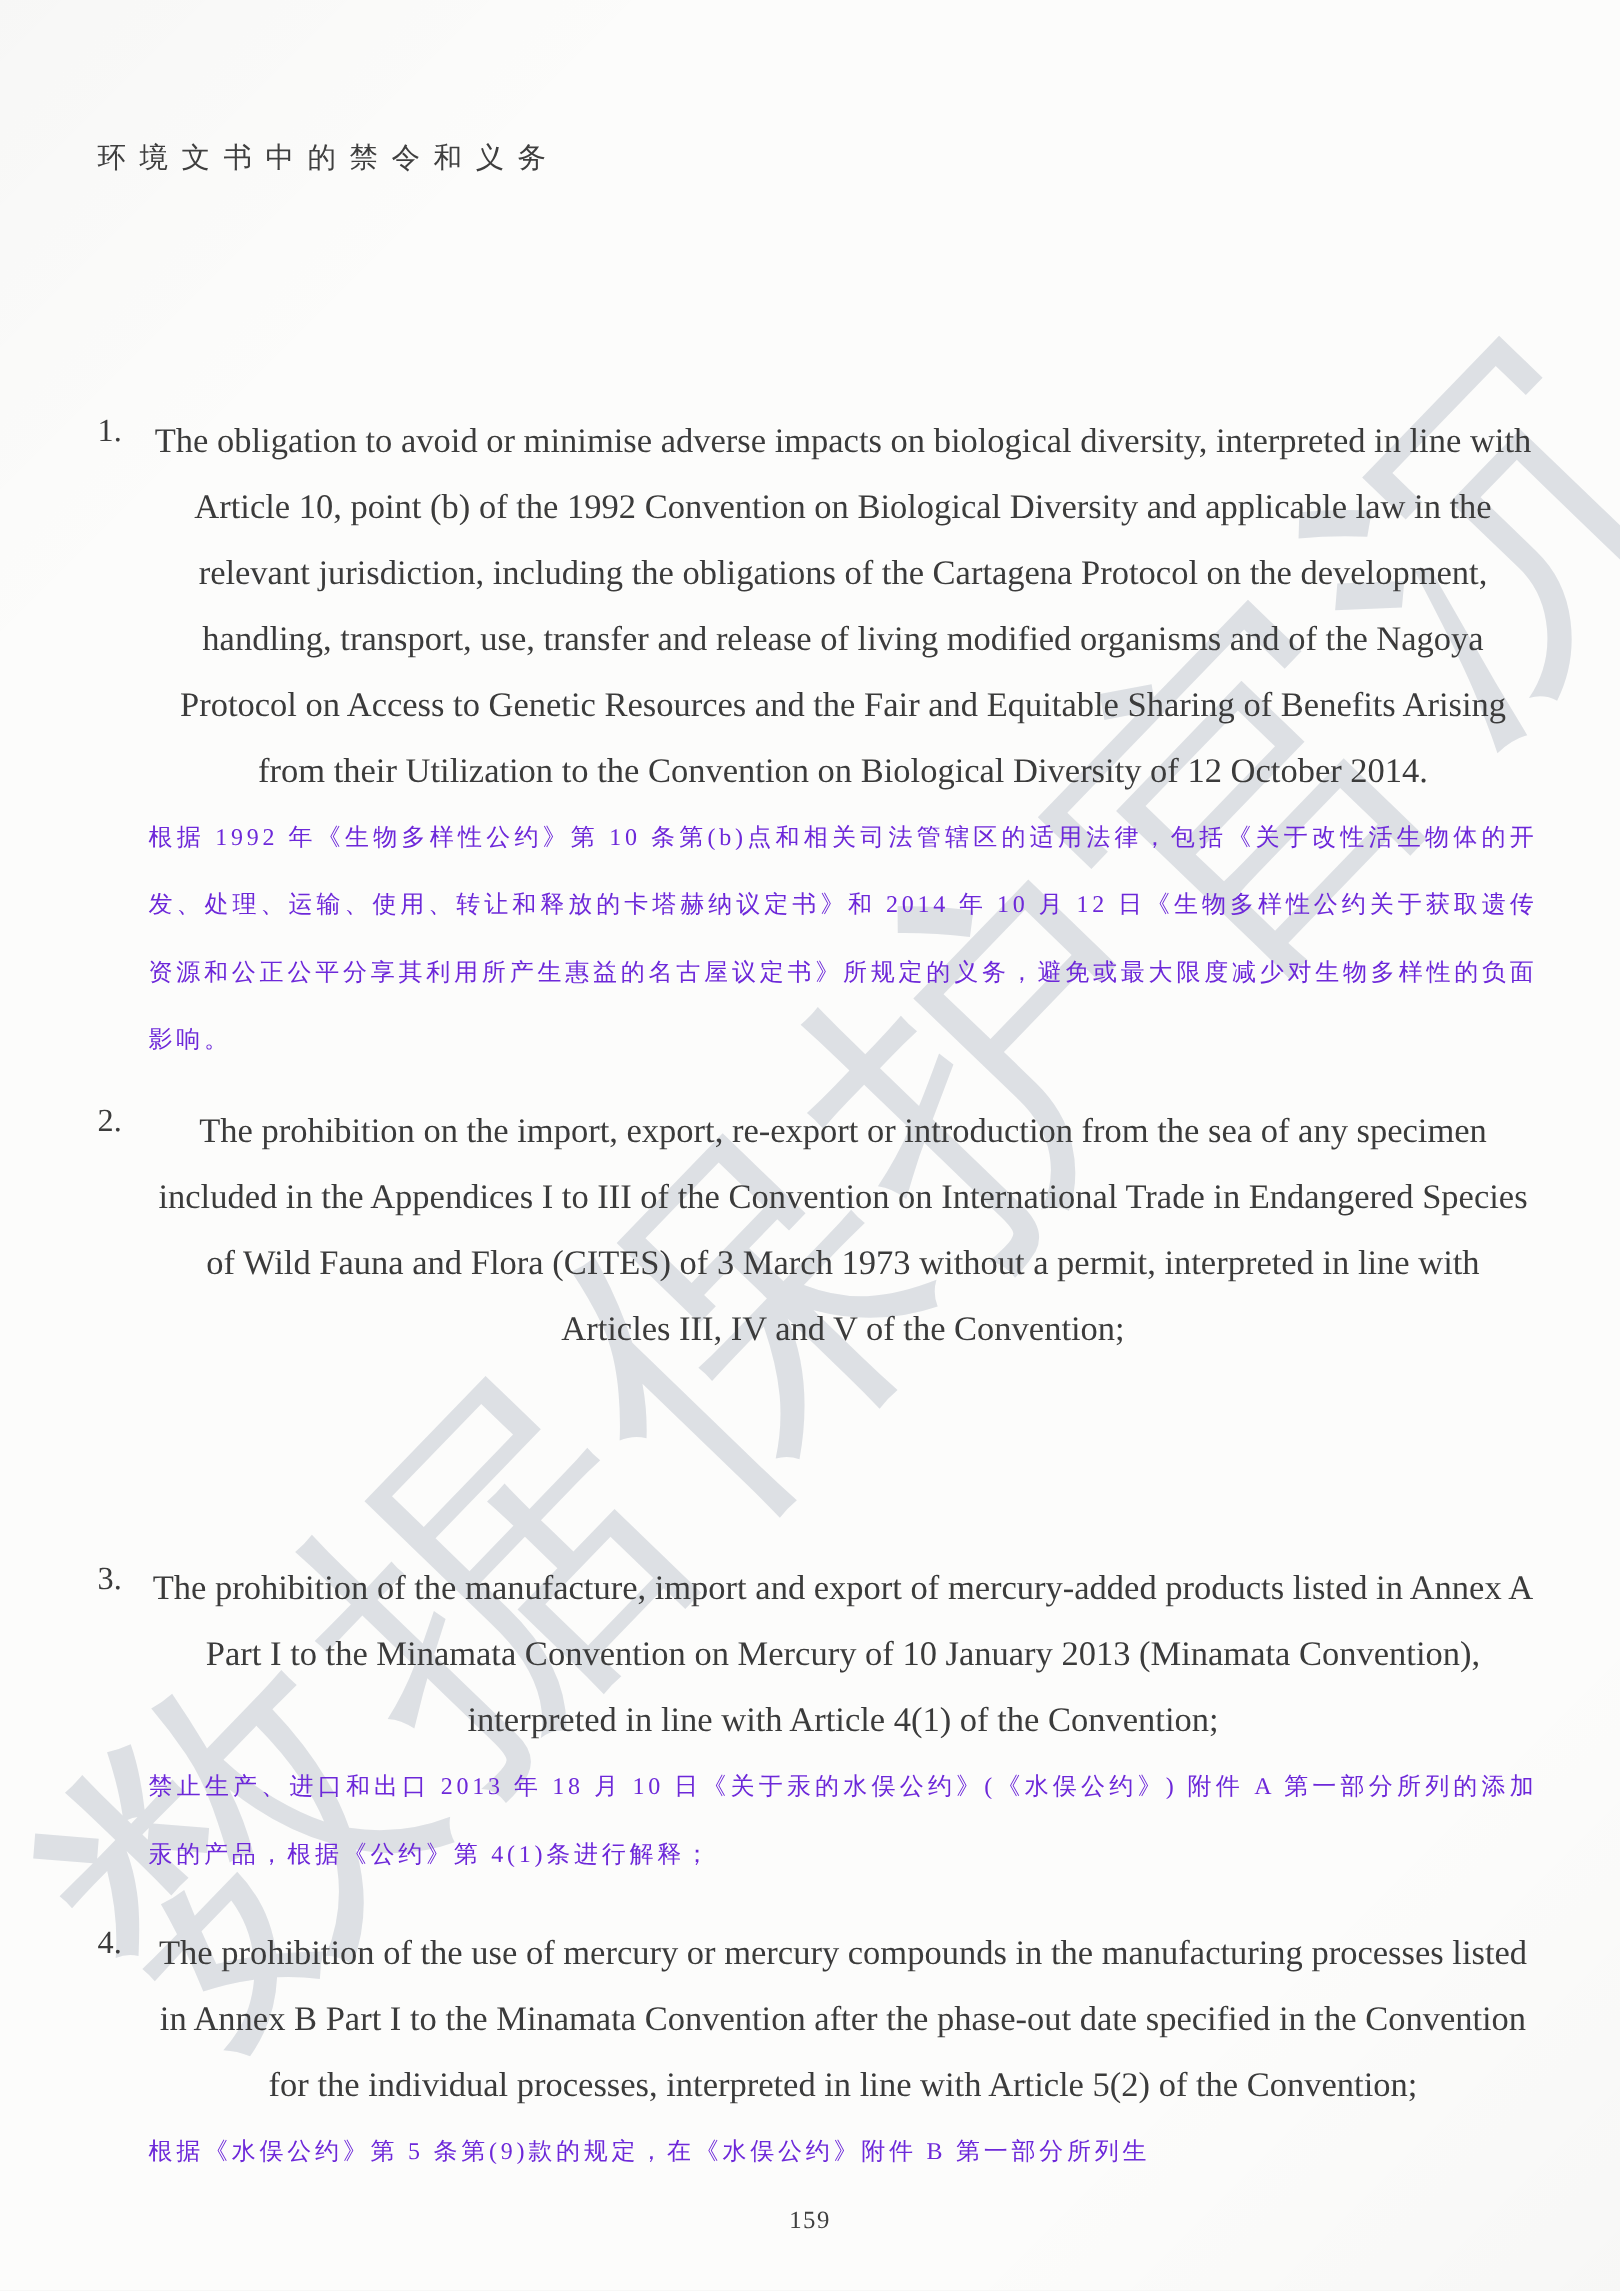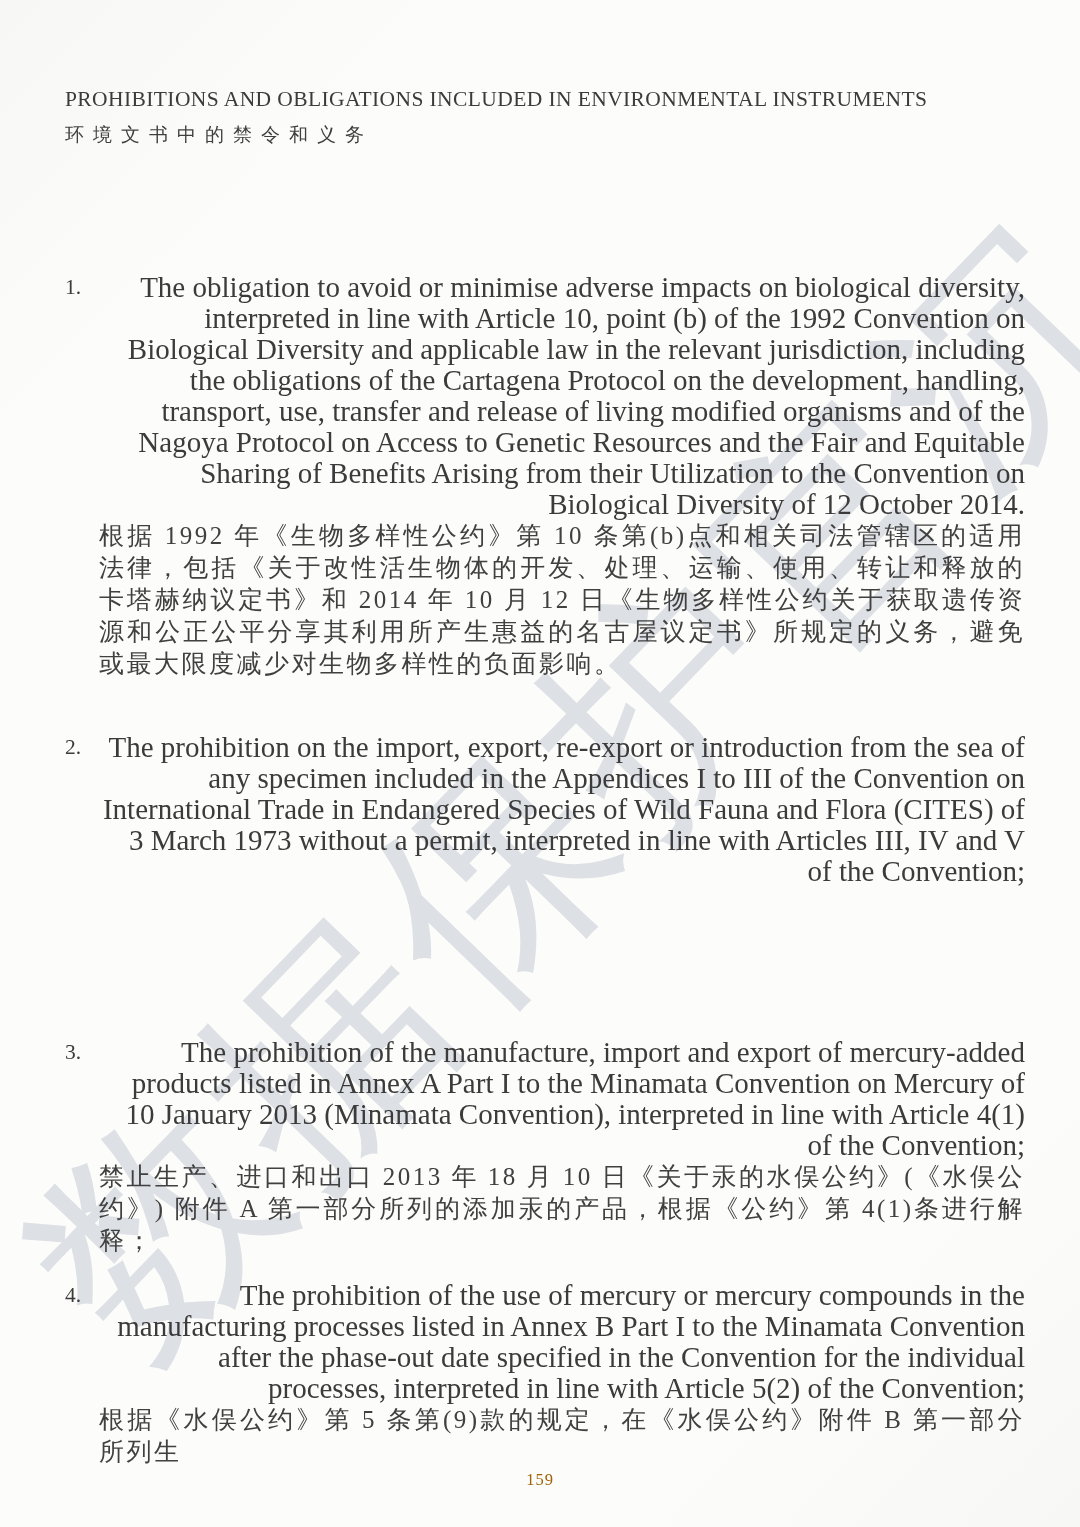--- a/index.html
+++ b/index.html
@@ -59,51 +59,50 @@
   .item-3 { top:1037px; }
   .item-4 { top:1280px; }
   .num {
     flex:0 0 34px;
     font-size:21.5px;
     line-height:31px;
   }
   .item-body { flex:1; min-width:0; }
   .en {
     margin:0;
-    font-size:29px;
-    line-height:31px;
-    text-align:right;
+    font-size:23px;
+    line-height:44px;
+    text-align:center;
   }
   .zh {
     margin:0;
-    font-size:25px;
-    line-height:32px;
+    font-size:16px;
+    line-height:45px;
     letter-spacing:2.5px;
     text-align:justify;
-    color:#404040;
+    color:#6d28d9;
   }
   footer {
     position:absolute;
     left:0; top:1470px;
     width:100%;
     text-align:center;
   }
-  .page-number { font-size:16.5px; color:#a16207; letter-spacing:1px; }
+  .page-number { font-size:16.5px; color:#404040; letter-spacing:1px; }
 </style>
 </head>
 <body>
 
 <div class="page">
 
   <div class="watermark">数据保护官沉</div>
 
   <div class="content">
 
     <header>
-      <h1 class="title-en">PROHIBITIONS AND OBLIGATIONS INCLUDED IN ENVIRONMENTAL INSTRUMENTS</h1>
       <div class="title-zh">环境文书中的禁令和义务</div>
     </header>
 
     <div class="item item-1">
       <span class="num">1.</span>
       <div class="item-body">
         <p class="en">The obligation to avoid or minimise adverse impacts on biological diversity, interpreted in line with Article 10, point (b) of the 1992 Convention on Biological Diversity and applicable law in the relevant jurisdiction, including the obligations of the Cartagena Protocol on the development, handling, transport, use, transfer and release of living modified organisms and of the Nagoya Protocol on Access to Genetic Resources and the Fair and Equitable Sharing of Benefits Arising from their Utilization to the Convention on Biological Diversity of 12 October 2014.</p>
         <p class="zh">根据 1992 年《生物多样性公约》第 10 条第(b)点和相关司法管辖区的适用法律，包括《关于改性活生物体的开发、处理、运输、使用、转让和释放的卡塔赫纳议定书》和 2014 年 10 月 12 日《生物多样性公约关于获取遗传资源和公正公平分享其利用所产生惠益的名古屋议定书》所规定的义务，避免或最大限度减少对生物多样性的负面影响。</p>
       </div>
     </div>

